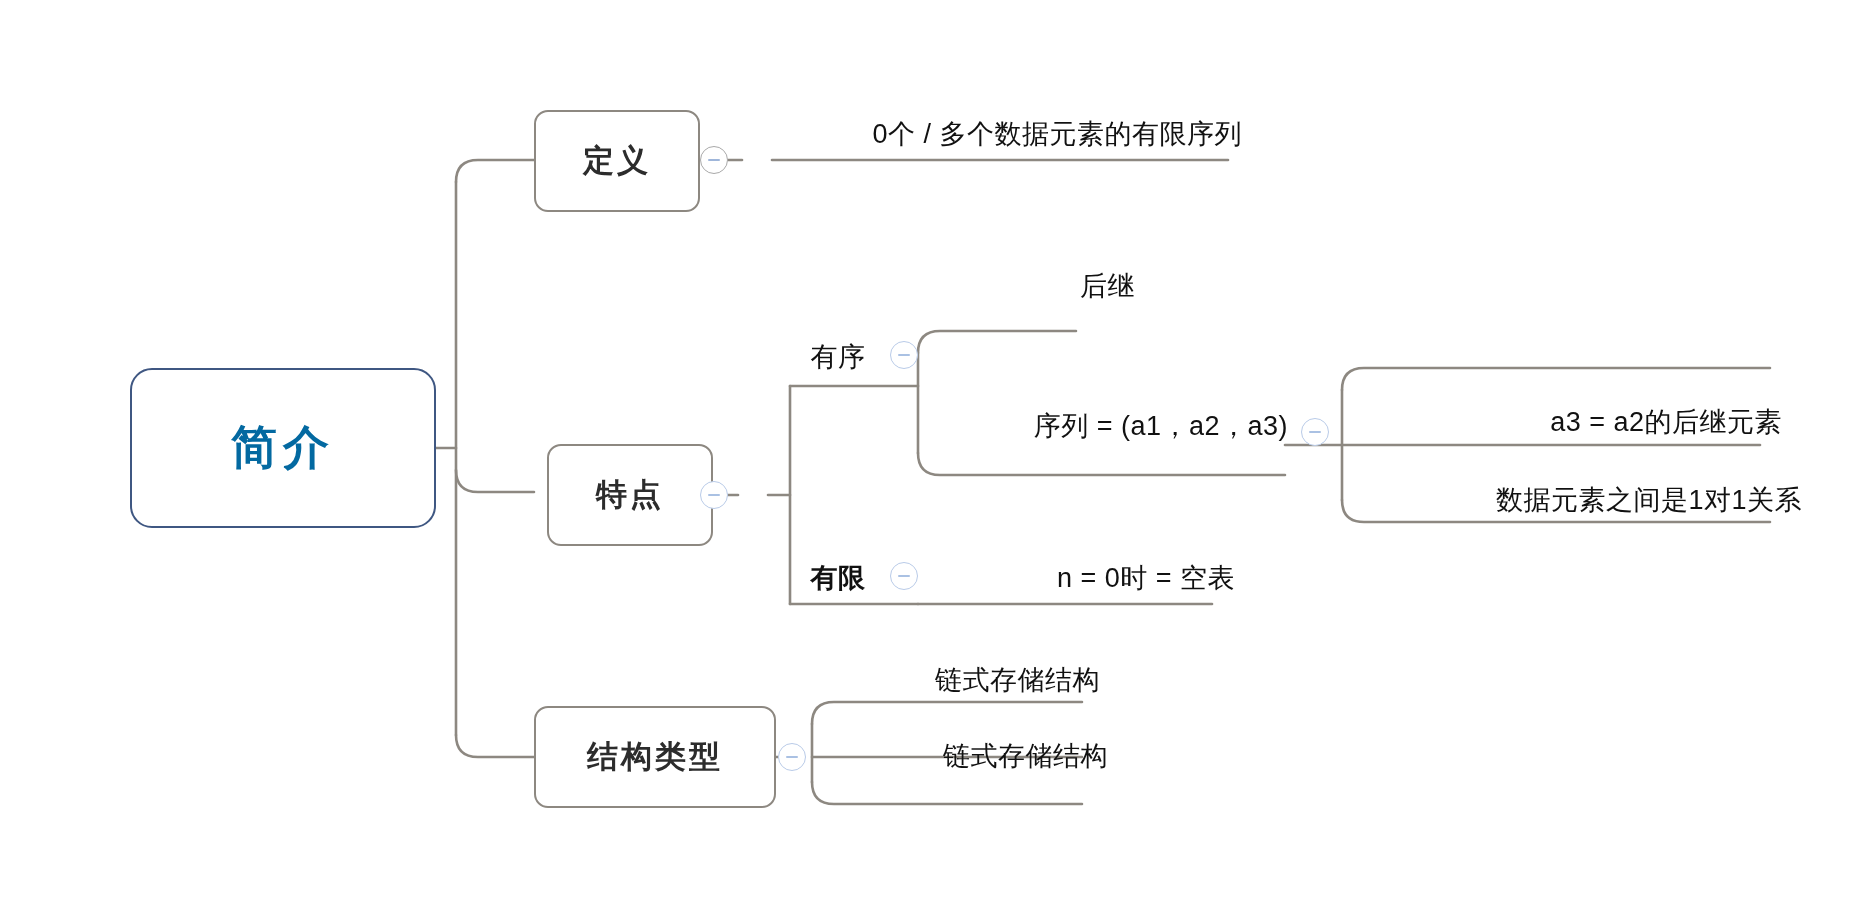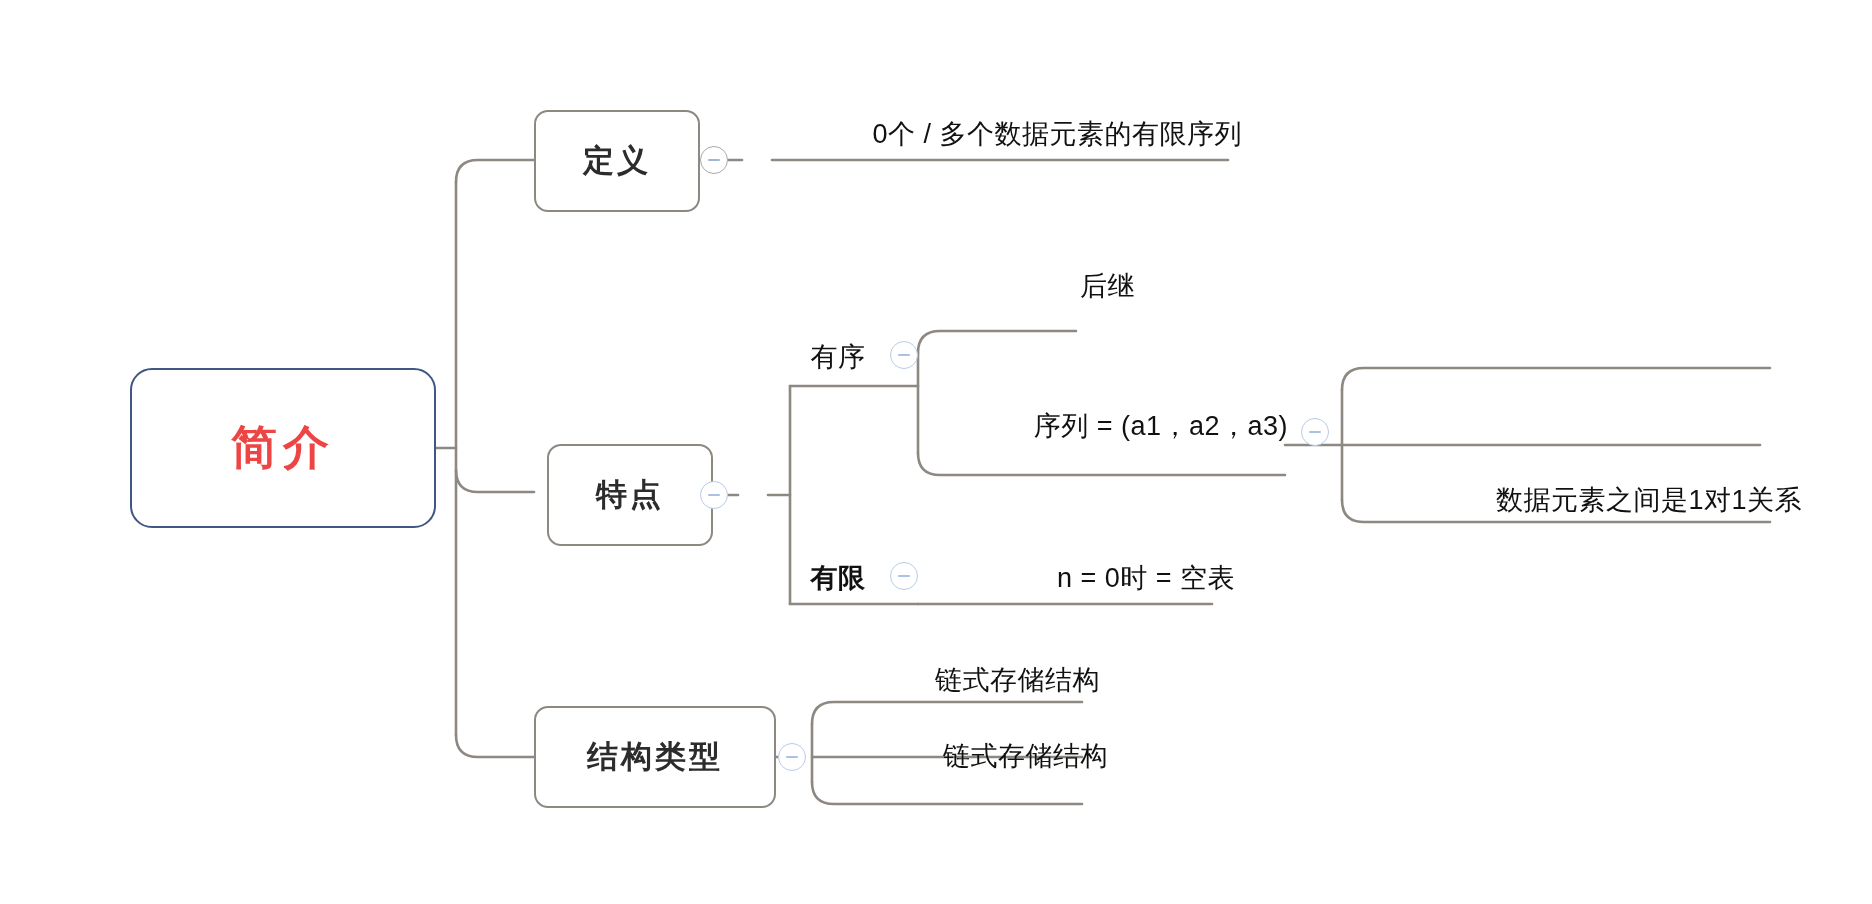--- a/index.html
+++ b/index.html
@@ -34,21 +34,21 @@
     color: #231f20;
     white-space: nowrap;
     background: transparent;
   }
   .node-root {
     border: 2px solid #3f5782;
     border-radius: 22px;
     font-size: 46px;
     font-weight: bold;
     letter-spacing: 6px;
-    color: #ef4444;
+    color: #0369a1;
   }
   .node-branch {
     border: 2px solid #8d8881;
     border-radius: 14px;
     font-size: 31px;
     font-weight: bold;
     letter-spacing: 3px;
     color: #2c2c2c;
   }
   .node-leaf {
@@ -172,20 +172,23 @@
     <span>后继</span>
   </div>
 
   <div class="node node-leaf" style="left:968px; top:402px; width:320px; height:48px;">
     <span>序列 = (a1，a2，a3)</span>
   </div>
   <div class="toggle blue" style="left:1301px; top:418px;">
     <span class="minus"></span>
   </div>
 
+  <div class="node node-leaf" style="left:1382px; top:400px; width:400px; height:44px;">
+    <span>a3 = a2的后继元素</span>
+  </div>
   <div class="node node-leaf" style="left:1382px; top:478px; width:420px; height:44px;">
     <span>数据元素之间是1对1关系</span>
   </div>
 
   <div class="node node-leaf center" style="left:790px; top:556px; width:96px; height:44px;font-weight:bold;">
     <span>有限</span>
   </div>
   <div class="toggle blue" style="left:890px; top:562px;">
     <span class="minus"></span>
   </div>

